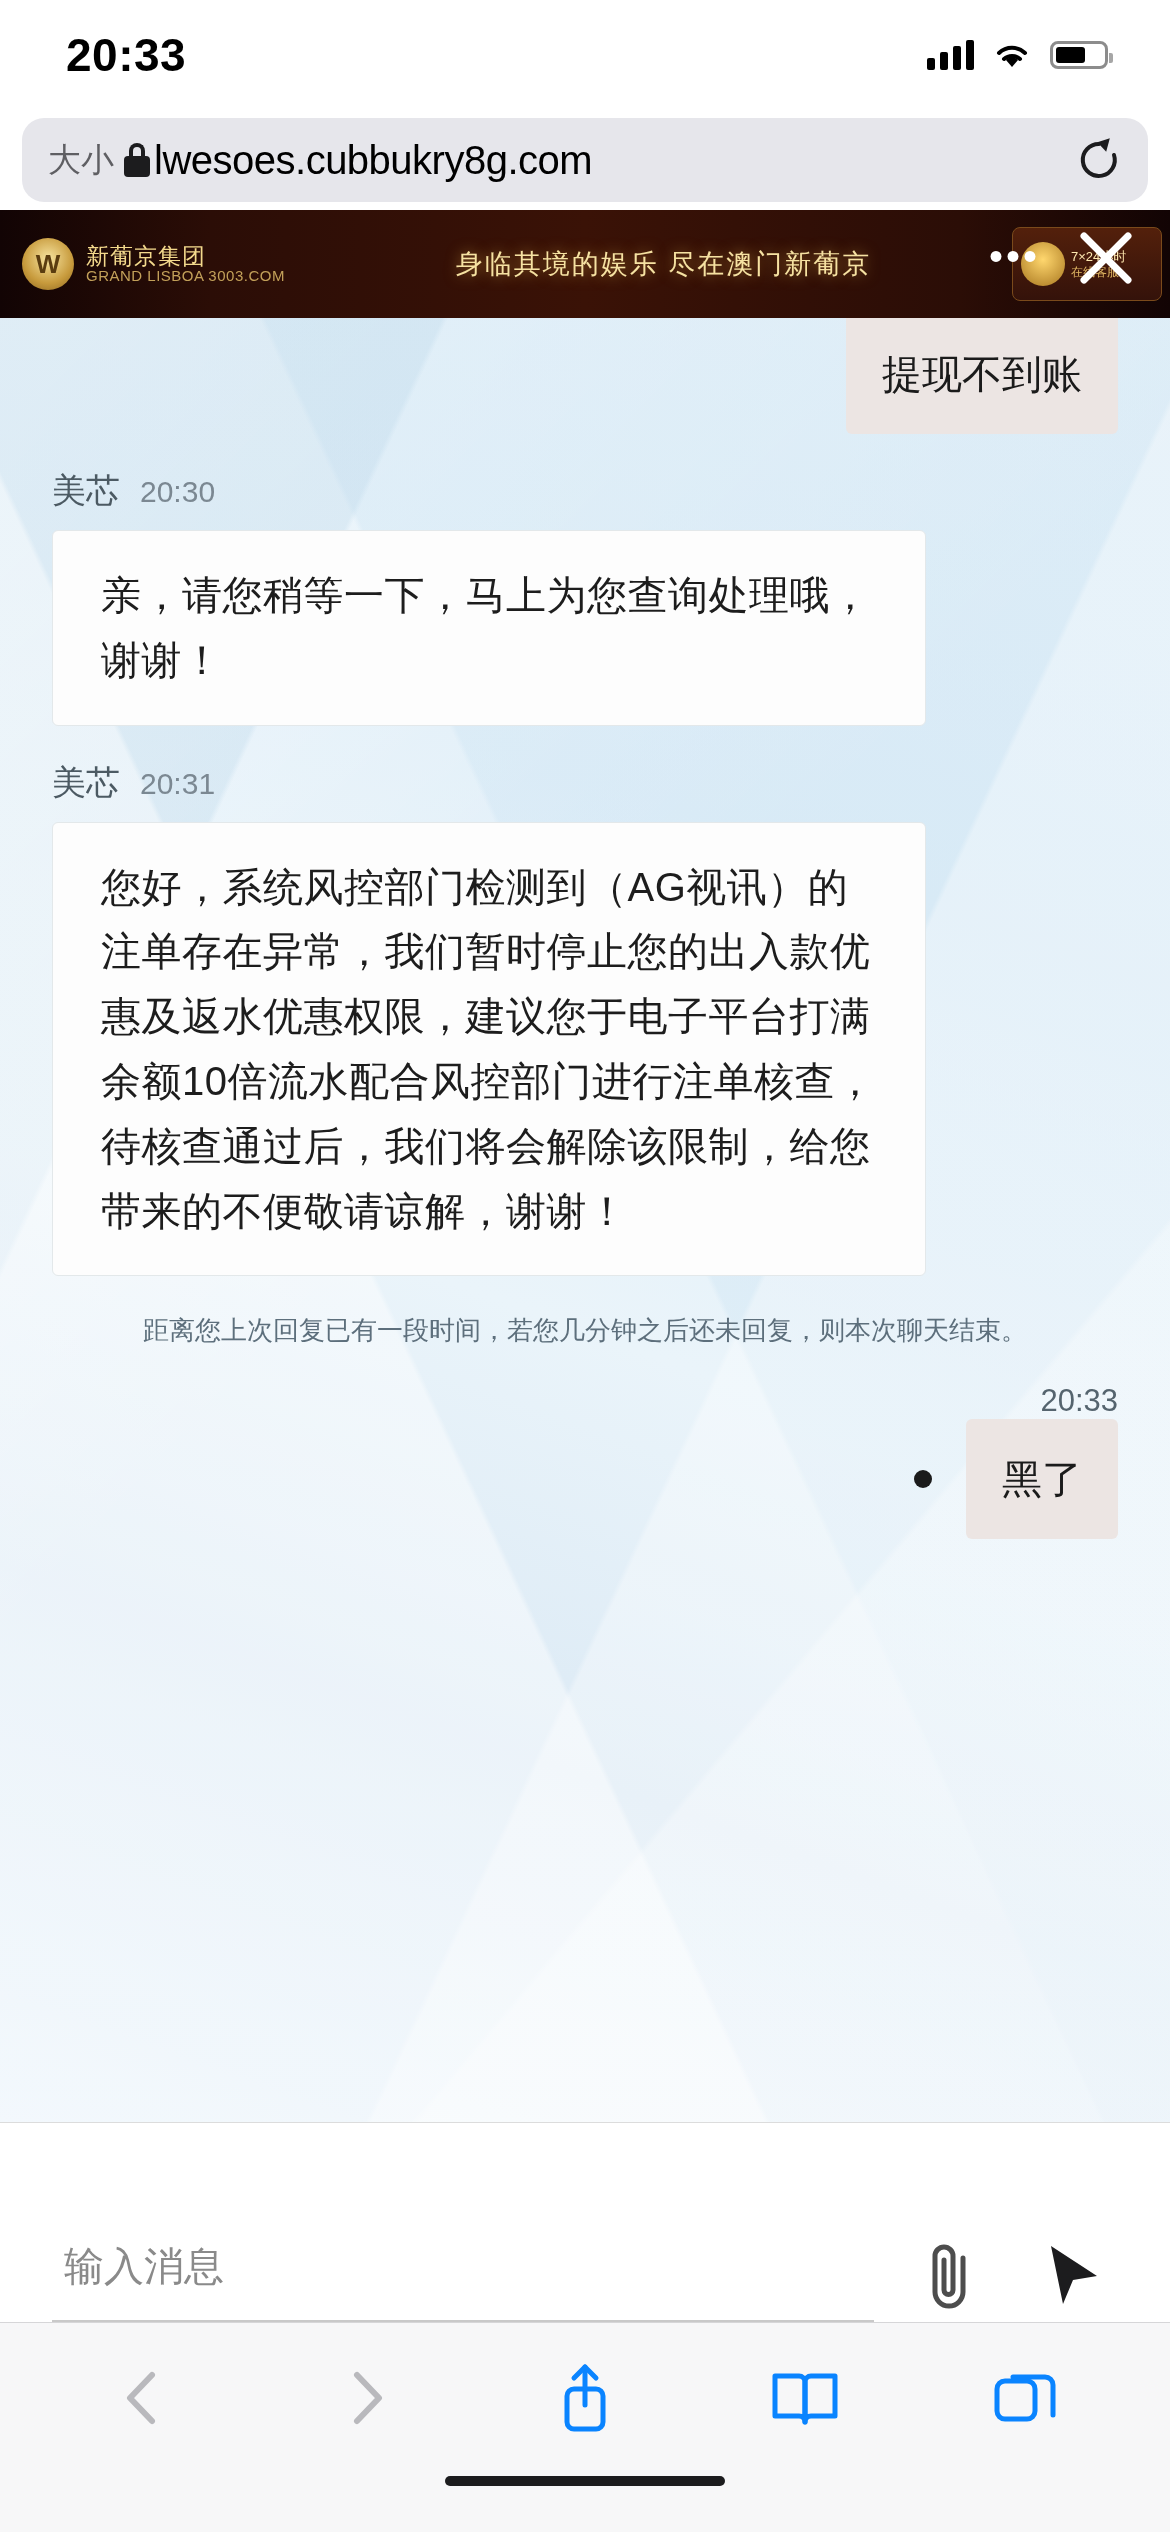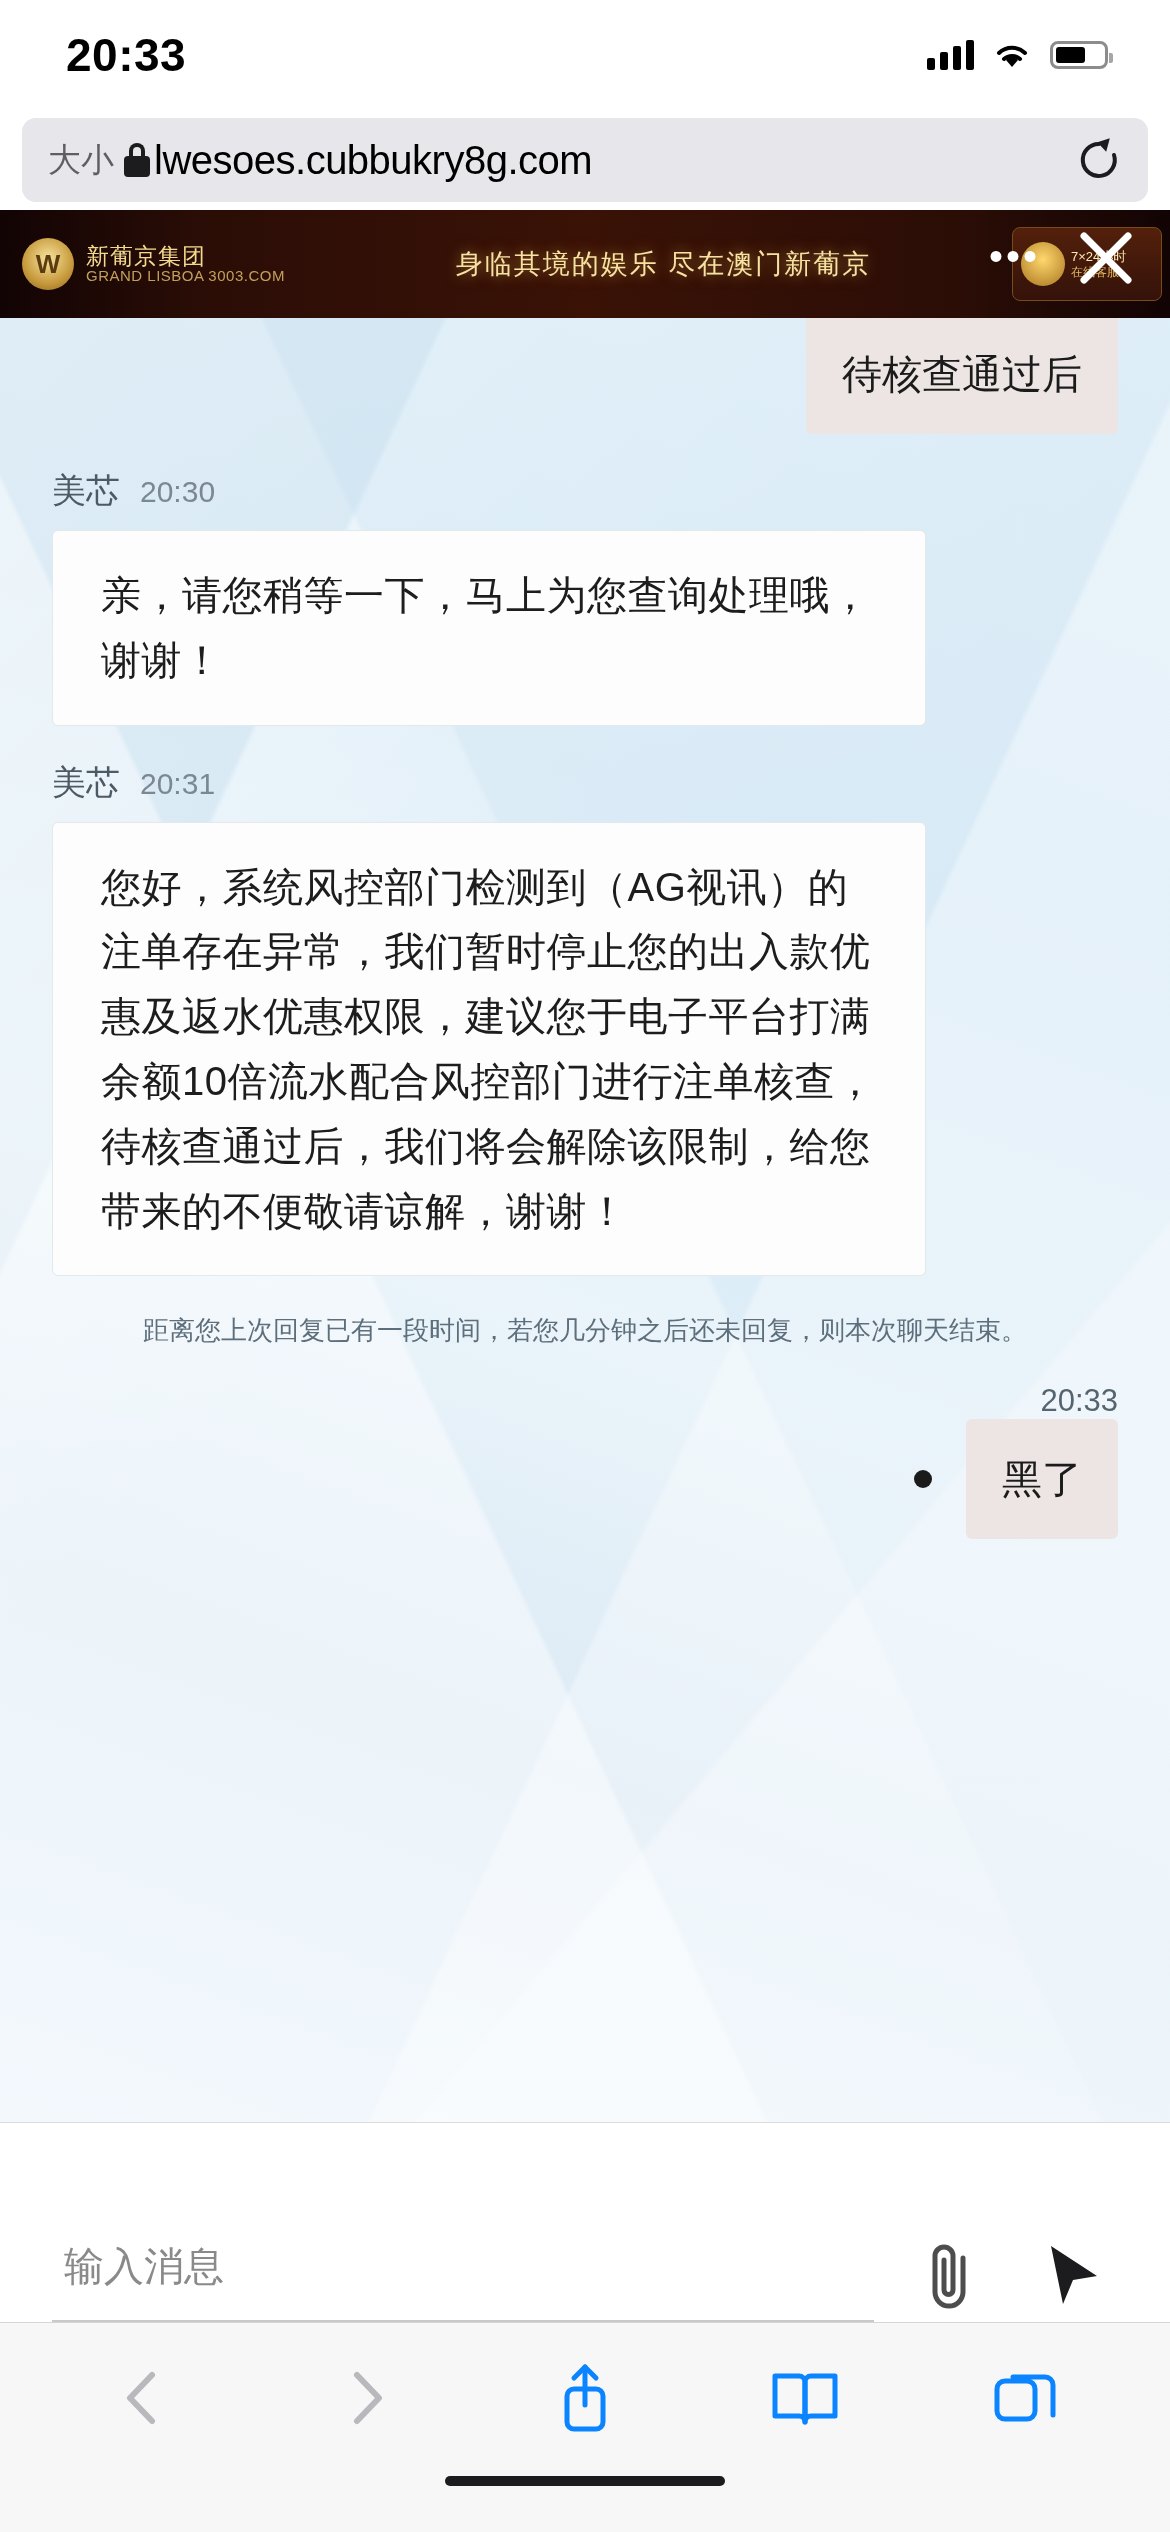--- a/index.html
+++ b/index.html
@@ -84,21 +84,21 @@
     flex: 0 0 100px;
     padding: 0 22px;
     display: flex;
     align-items: center;
     background: #ffffff;
   }
   .urlbar {
     flex: 1;
     height: 84px;
     background: #e6e6eb;
-    border-radius: 14px;
+    border-radius: 22px;
     display: flex;
     align-items: center;
     padding: 0 26px;
     gap: 4px;
   }
   .aa-label {
     font-size: 33px;
     color: #5f5f63;
     flex: 0 0 auto;
     width: 72px;
@@ -407,21 +407,21 @@
         <line x1="8" y1="8" x2="52" y2="52" stroke="#ffffff" stroke-width="7" stroke-linecap="round"></line>
         <line x1="52" y1="8" x2="8" y2="52" stroke="#ffffff" stroke-width="7" stroke-linecap="round"></line>
       </svg>
     </div>
   </div>
 
   <div class="chat">
     <div class="chat-inner">
 
       <div class="row right">
-        <div class="bubble-out clipped">待核查通过后</div>
+        <div class="bubble-out clipped">提现不到账</div>
       </div>
 
       <div class="meta">
         <span class="name">美芯</span>
         <span class="time">20:30</span>
       </div>
       <div class="row left">
         <div class="bubble-in">亲，请您稍等一下，马上为您查询处理哦，谢谢！</div>
       </div>
 

